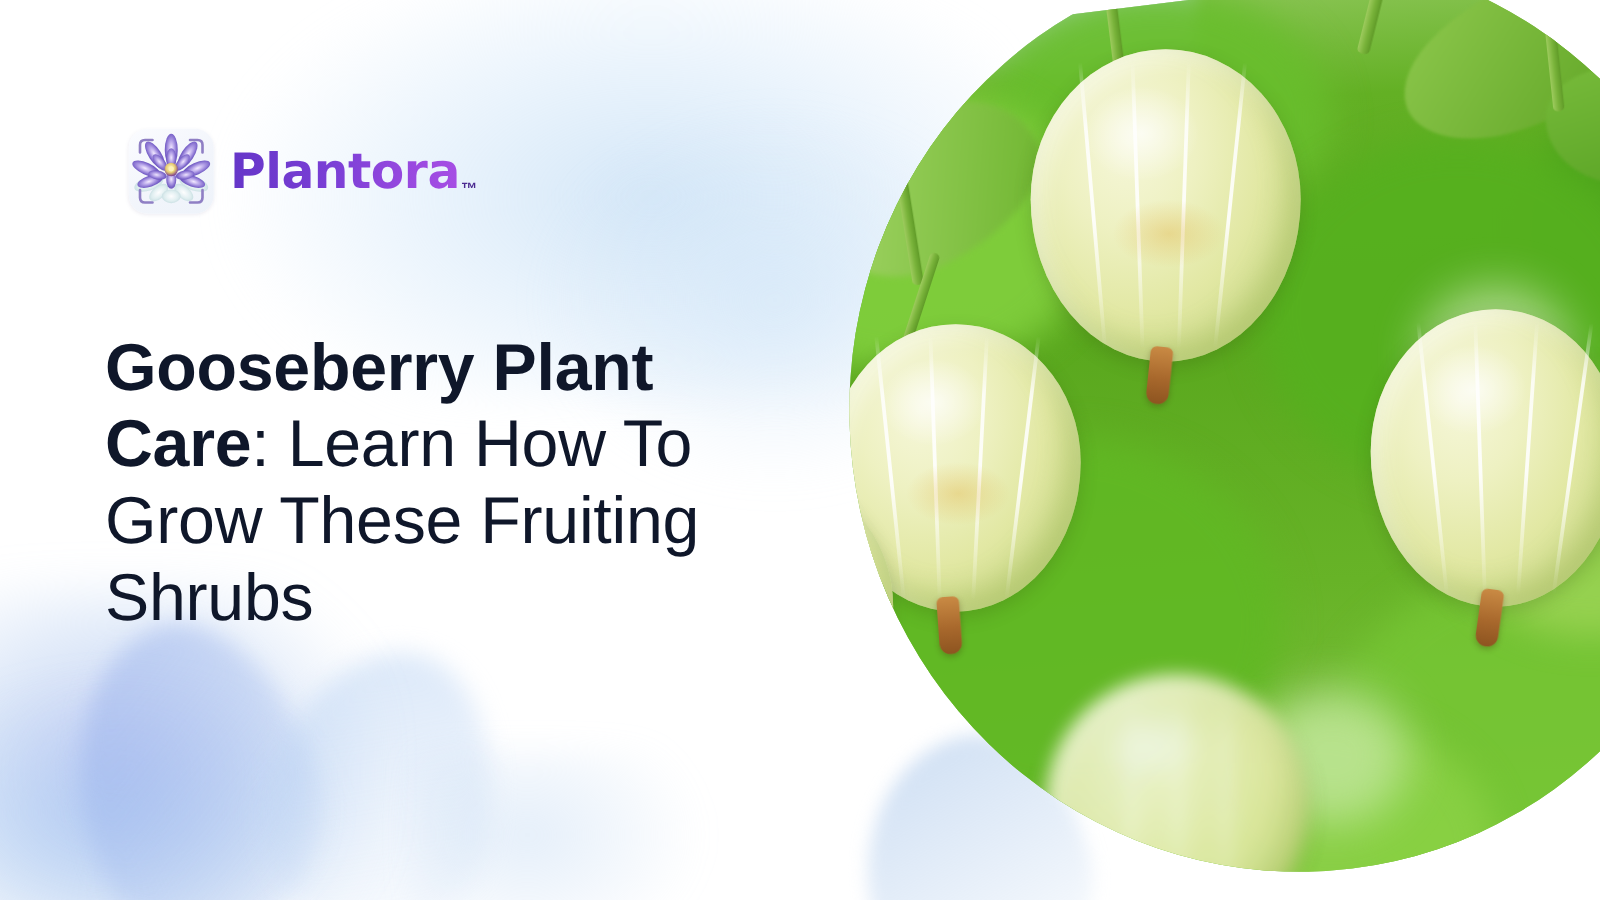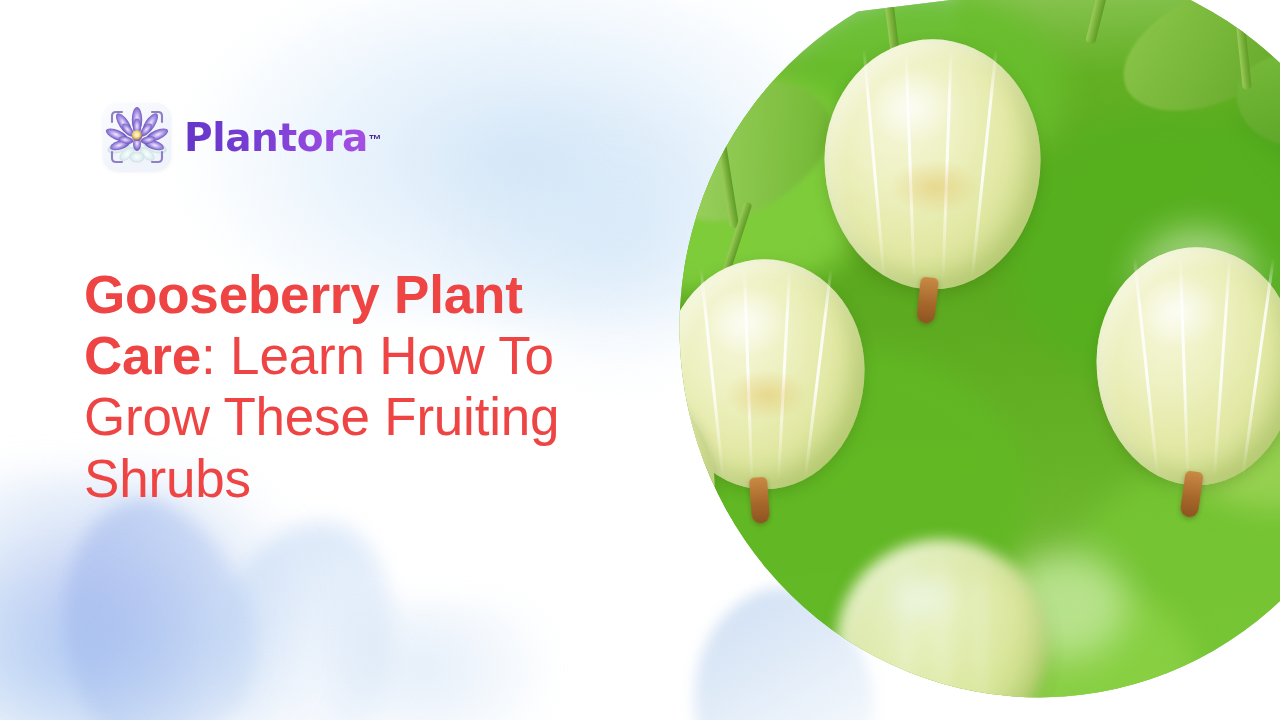--- a/index.html
+++ b/index.html
@@ -37,31 +37,31 @@
   .petal-d{position:absolute;left:330px;top:600px;width:230px;height:170px;
     background:radial-gradient(ellipse at 40% 40%, rgba(189,214,242,.40), rgba(255,255,255,0) 72%);
     filter:blur(12px);}
 
   
   .logo{position:absolute;left:103px;top:103px;display:flex;align-items:center;gap:13px;}
   .logo-mark{position:relative;width:68px;height:68px;border-radius:15px;
     background:linear-gradient(145deg,#fbfcff 0%,#f2f5fb 55%,#eef3fa 100%);
     box-shadow:0 1px 3px rgba(90,80,140,.10);display:block;}
   .logo-mark svg{position:absolute;left:0;top:0;}
-  .logo-word{display:flex;align-items:center;line-height:1;}
+  .logo-word{display:flex;align-items:flex-end;line-height:1;}
   .logo-text{font-size:39px;font-weight:700;letter-spacing:-.4px;
     background:linear-gradient(90deg,#6536c8 0%,#7b3fd6 45%,#9a4ae0 80%,#a64ee4 100%);
     -webkit-background-clip:text;background-clip:text;color:transparent;
     font-family:"DejaVu Sans","Liberation Sans",sans-serif;}
   .logo-tm{font-size:13px;font-weight:700;color:#4a2a90;margin-top:4px;margin-left:1px;
     font-family:"Liberation Sans",sans-serif;}
 
   
   .headline{position:absolute;left:84px;top:228px;width:520px;
-    color:#ef4444;font-size:53px;line-height:1.16;font-weight:400;letter-spacing:-.2px;
+    color:#0f172a;font-size:53px;line-height:1.16;font-weight:400;letter-spacing:-.2px;
     font-family:"Liberation Sans","DejaVu Sans",sans-serif;}
   .headline .em{font-weight:700;}
 
   
   .photo-wrap{position:absolute;left:596px;top:-8px;width:760px;height:720px;
     overflow:hidden;
     -webkit-clip-path:ellipse(47% 51% at 58% 47%);
     clip-path:ellipse(47% 51% at 58% 47%);
     transform:rotate(-7deg);transform-origin:58% 47%;}
   .photo{position:absolute;left:-60px;top:-60px;width:900px;height:860px;

